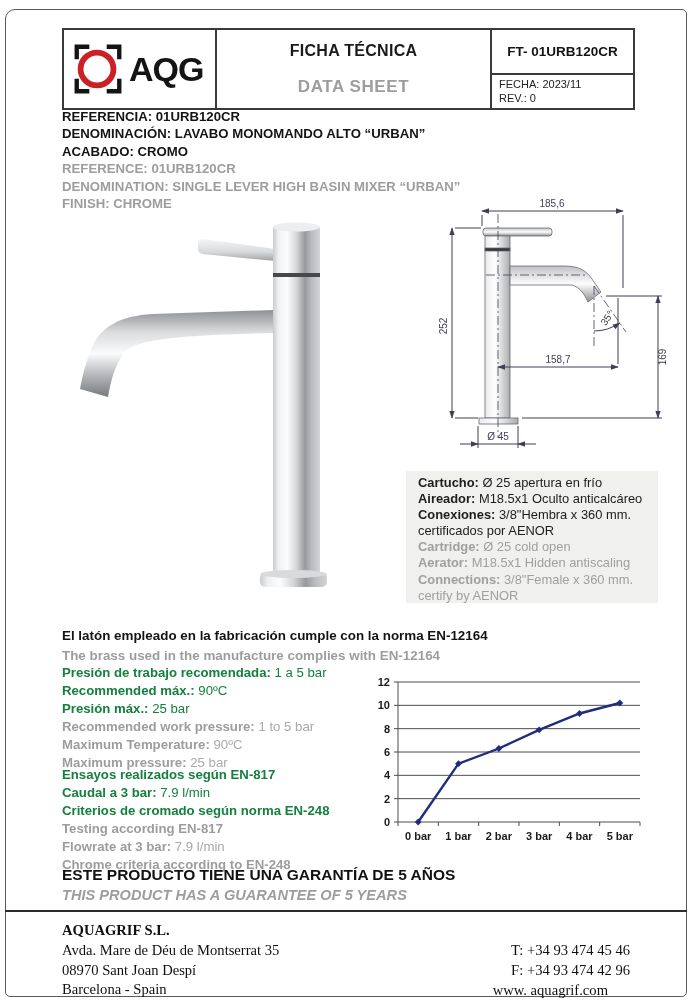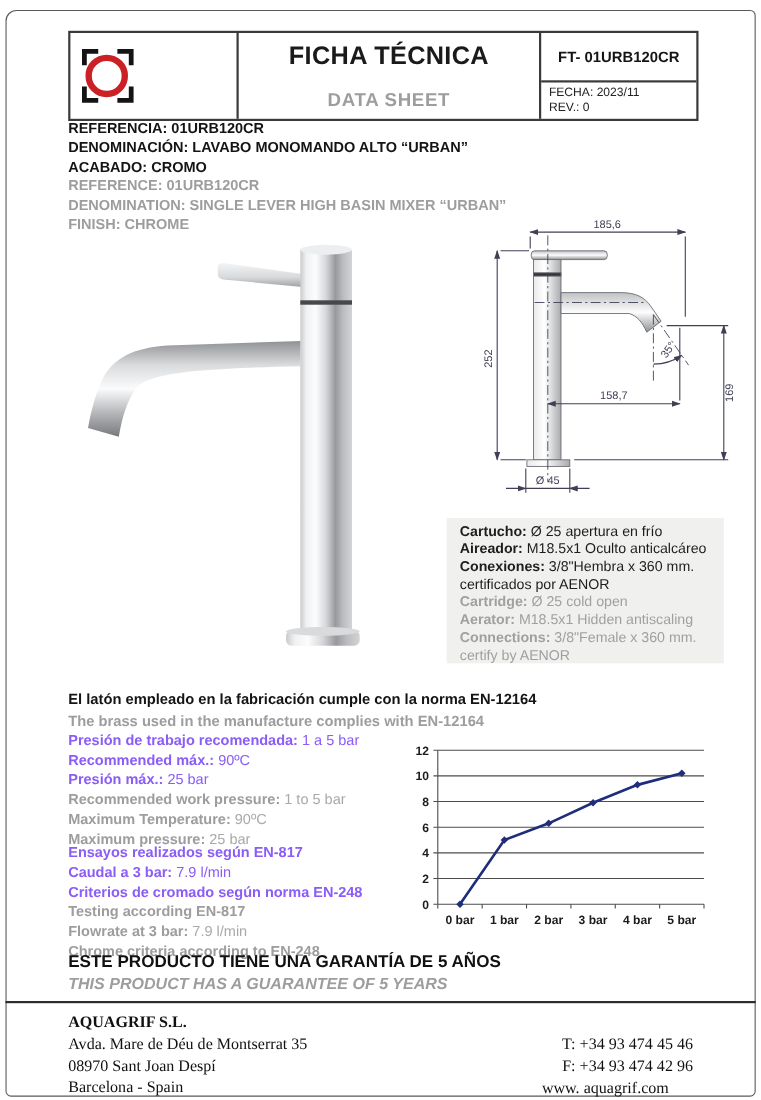--- a/index.html
+++ b/index.html
@@ -9,41 +9,41 @@
         border:1px solid #5a5a5a;border-radius:10px 5px 5px 5px;pointer-events:none;}
 
   
   .hdr{position:absolute;left:62px;top:28px;width:573px;height:82px;display:flex;
        border:2px solid #3a3a3a;box-sizing:border-box;background:#fff;}
   .hcell-logo{width:153px;display:flex;align-items:center;padding-left:5px;box-sizing:border-box;
        border-right:2px solid #3a3a3a;}
   .logo-text{font-size:34px;font-weight:800;letter-spacing:-1px;color:#141414;margin-left:2px;}
   .hcell-title{flex:1;display:flex;flex-direction:column;align-items:center;justify-content:center;
        border-right:2px solid #3a3a3a;}
-  .title-es{font-size:23px;font-weight:bold;color:#1a1a1a;letter-spacing:.3px;}
+  .title-es{font-size:16px;font-weight:bold;color:#1a1a1a;letter-spacing:.3px;}
   .title-en{font-size:17px;font-weight:bold;color:#9d9d9d;letter-spacing:.6px;margin-top:17px;}
   .hcell-ref{width:141px;display:flex;flex-direction:column;box-sizing:border-box;}
   .ref-code{height:48px;display:flex;align-items:center;justify-content:center;
        border-bottom:2px solid #3a3a3a;font-size:13.5px;font-weight:bold;color:#141414;}
   .ref-meta{padding:3px 7px;font-size:11px;line-height:13.5px;color:#222;}
 
   
   .prod{position:absolute;left:62px;top:108px;width:560px;}
   .prod-line{font-size:13.2px;line-height:17.4px;font-weight:bold;color:#141414;white-space:nowrap;}
   .prod-line.en{color:#9d9d9d;}
 
   
   .specbox{position:absolute;left:406px;top:471px;width:252px;height:132px;background:#f0f0ee;
        padding:4px 8px 0 12px;box-sizing:border-box;}
   .box-line{font-size:12.9px;line-height:16.1px;color:#1d1d1d;}
   .box-line b{font-weight:bold;}
   .box-line.en{color:#a0a0a0;}
 
   
-  .spec-line{font-size:13.2px;line-height:18px;color:#8b5cf6;}
+  .spec-line{font-size:13.2px;line-height:18px;color:#15803d;}
   .spec-line b{font-weight:bold;}
   .spec-line.en{color:#a9a9a9;}
   .spec-line.en b{color:#9d9d9d;}
   .norm{position:absolute;left:62px;top:626px;}
   .norm .n-es{font-size:13.4px;font-weight:bold;color:#141414;line-height:19.5px;}
   .norm .n-en{font-size:13.4px;font-weight:bold;color:#9d9d9d;line-height:19.5px;}
   .pressure{position:absolute;left:62px;top:664px;}
   .tests{position:absolute;left:62px;top:766px;}
 
   
@@ -72,20 +72,21 @@
 
 <div class="page">
   <div class="page-frame"></div>
 
   <div class="hdr">
     <div class="hcell-logo">
       <svg width="58" height="58" viewBox="0 0 60 60" style="position:static">
         <path d="M21,7 H8 V20 M39,7 H52 V20 M8,40 V53 H21 M52,40 V53 H39" fill="none" stroke="#141414" stroke-width="4.5"></path>
         <circle cx="29" cy="30" r="17" fill="none" stroke="#cb2026" stroke-width="6"></circle>
       </svg>
+      <span class="logo-text">AQG</span>
     </div>
     <div class="hcell-title">
       <div class="title-es">FICHA TÉCNICA</div>
       <div class="title-en">DATA SHEET</div>
     </div>
     <div class="hcell-ref">
       <div class="ref-code">FT- 01URB120CR</div>
       <div class="ref-meta">
         <div>FECHA: 2023/11</div>
         <div>REV.: 0</div>

